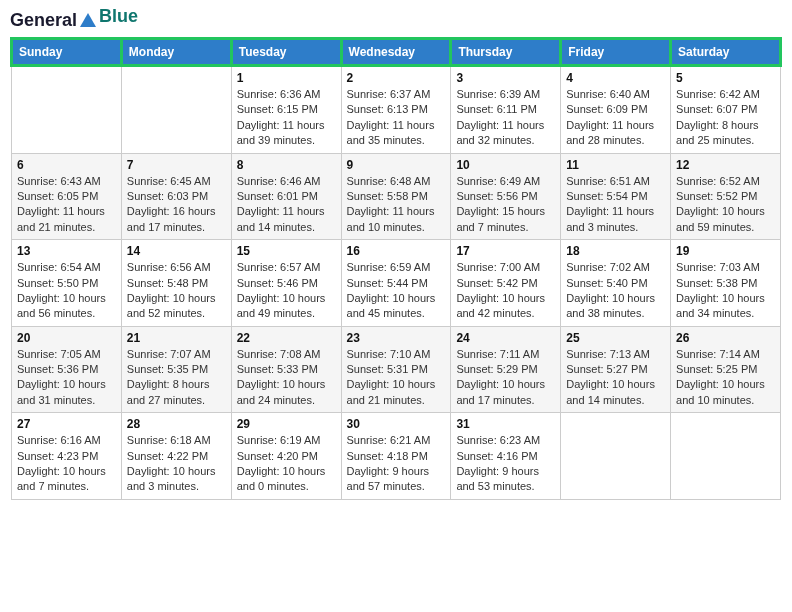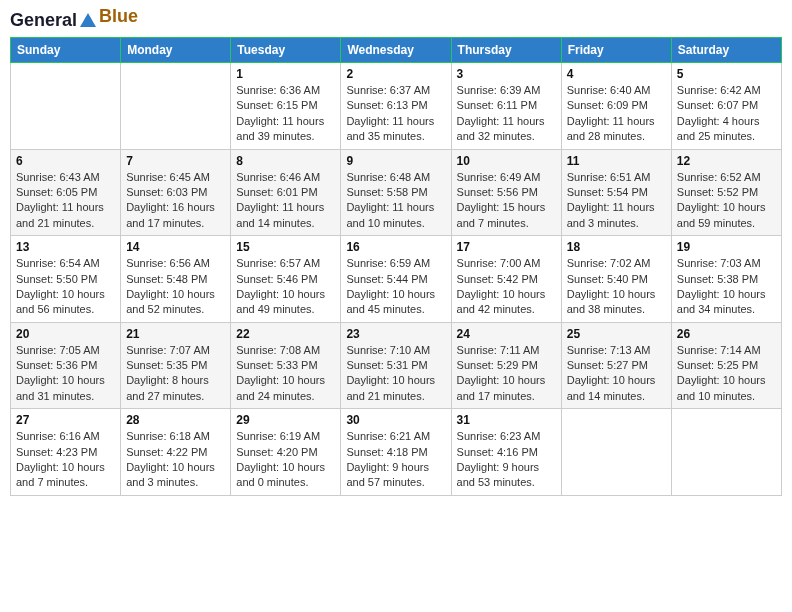--- a/index.html
+++ b/index.html
@@ -38,21 +38,21 @@
       border-collapse: collapse;
       font-size: 11px;
     }
     .calendar-table th {
       background-color: #2e7dc9;
       color: #fff;
       text-align: left;
       padding: 5px 6px;
       font-size: 12px;
       font-weight: bold;
-      border: 1px solid #22c55e;
+      border: 3px solid #22c55e;
     }
     .calendar-table td {
       vertical-align: top;
       padding: 4px 5px;
       border: 1px solid #ccc;
       width: calc(100% / 7);
       min-height: 80px;
       background: #fff;
     }
     .calendar-table tr:nth-child(even) td {
@@ -77,21 +77,21 @@
 <body>
 
 <div class="header">
   <div class="logo">
     <div style="display:flex;align-items:center;">
       <span style="font-size:18px;font-weight:bold;color:#1a1a2e;">General</span>
       <svg width="20" height="20" viewBox="0 0 20 20" style="margin:0 1px;">
         <polygon points="10,2 18,16 2,16" fill="#2e7dc9"></polygon>
       </svg>
     </div>
-    <span style="font-size:18px;font-weight:bold;color:#a16207;margin-top:-4px;">Blue</span>
+    <span style="font-size:18px;font-weight:bold;color:#0f766e;margin-top:-4px;">Blue</span>
   </div>
   <div class="title-block">
     <div class="month-title"></div>
     <div class="location"></div>
   </div>
 </div>
 
 <table class="calendar-table">
   <thead>
     <tr>
@@ -119,21 +119,21 @@
         <td>
           <div class="day-num">3</div>
           <div class="day-info">Sunrise: 6:39 AM<br>Sunset: 6:11 PM<br><span>Daylight: 11 hours and 32 minutes.</span></div>
         </td>
         <td>
           <div class="day-num">4</div>
           <div class="day-info">Sunrise: 6:40 AM<br>Sunset: 6:09 PM<br><span>Daylight: 11 hours and 28 minutes.</span></div>
         </td>
         <td>
           <div class="day-num">5</div>
-          <div class="day-info">Sunrise: 6:42 AM<br>Sunset: 6:07 PM<br><span>Daylight: 4 hours and 25 minutes.</span></div>
+          <div class="day-info">Sunrise: 6:42 AM<br>Sunset: 6:07 PM<br><span>Daylight: 8 hours and 25 minutes.</span></div>
         </td>
       </tr>
       <tr>
         <td>
           <div class="day-num">6</div>
           <div class="day-info">Sunrise: 6:43 AM<br>Sunset: 6:05 PM<br><span>Daylight: 11 hours and 21 minutes.</span></div>
         </td>
         <td>
           <div class="day-num">7</div>
           <div class="day-info">Sunrise: 6:45 AM<br>Sunset: 6:03 PM<br><span>Daylight: 16 hours and 17 minutes.</span></div>

